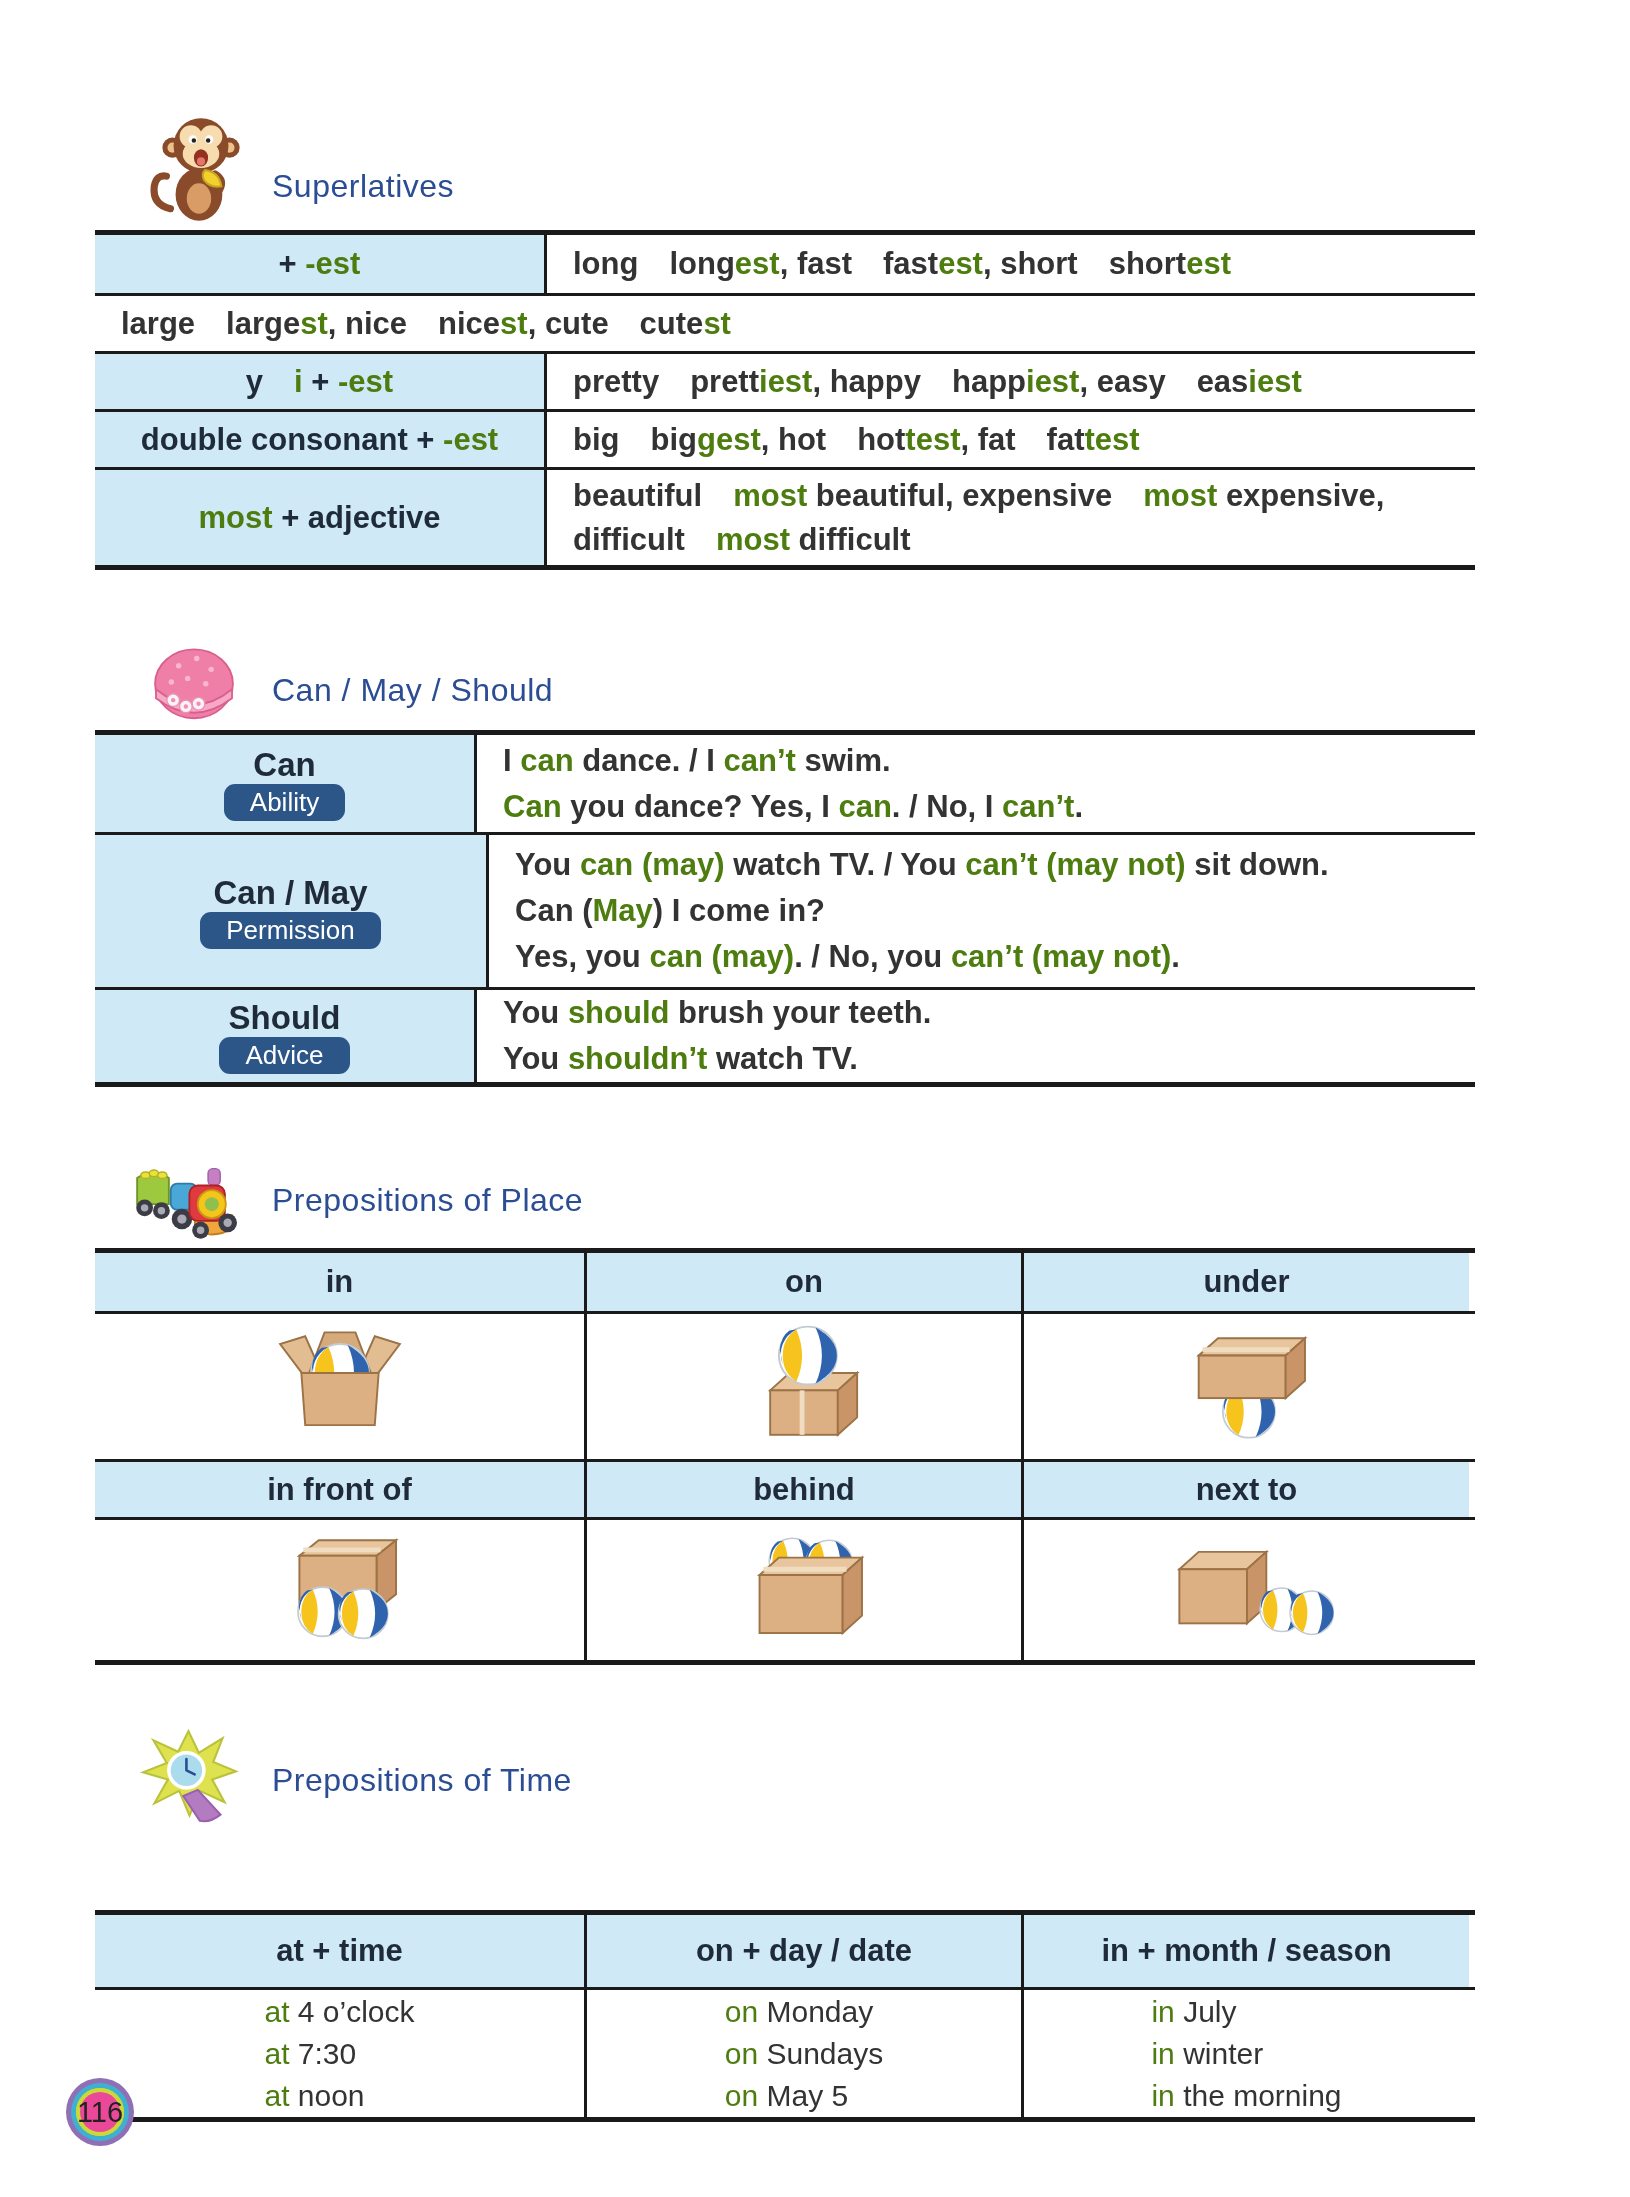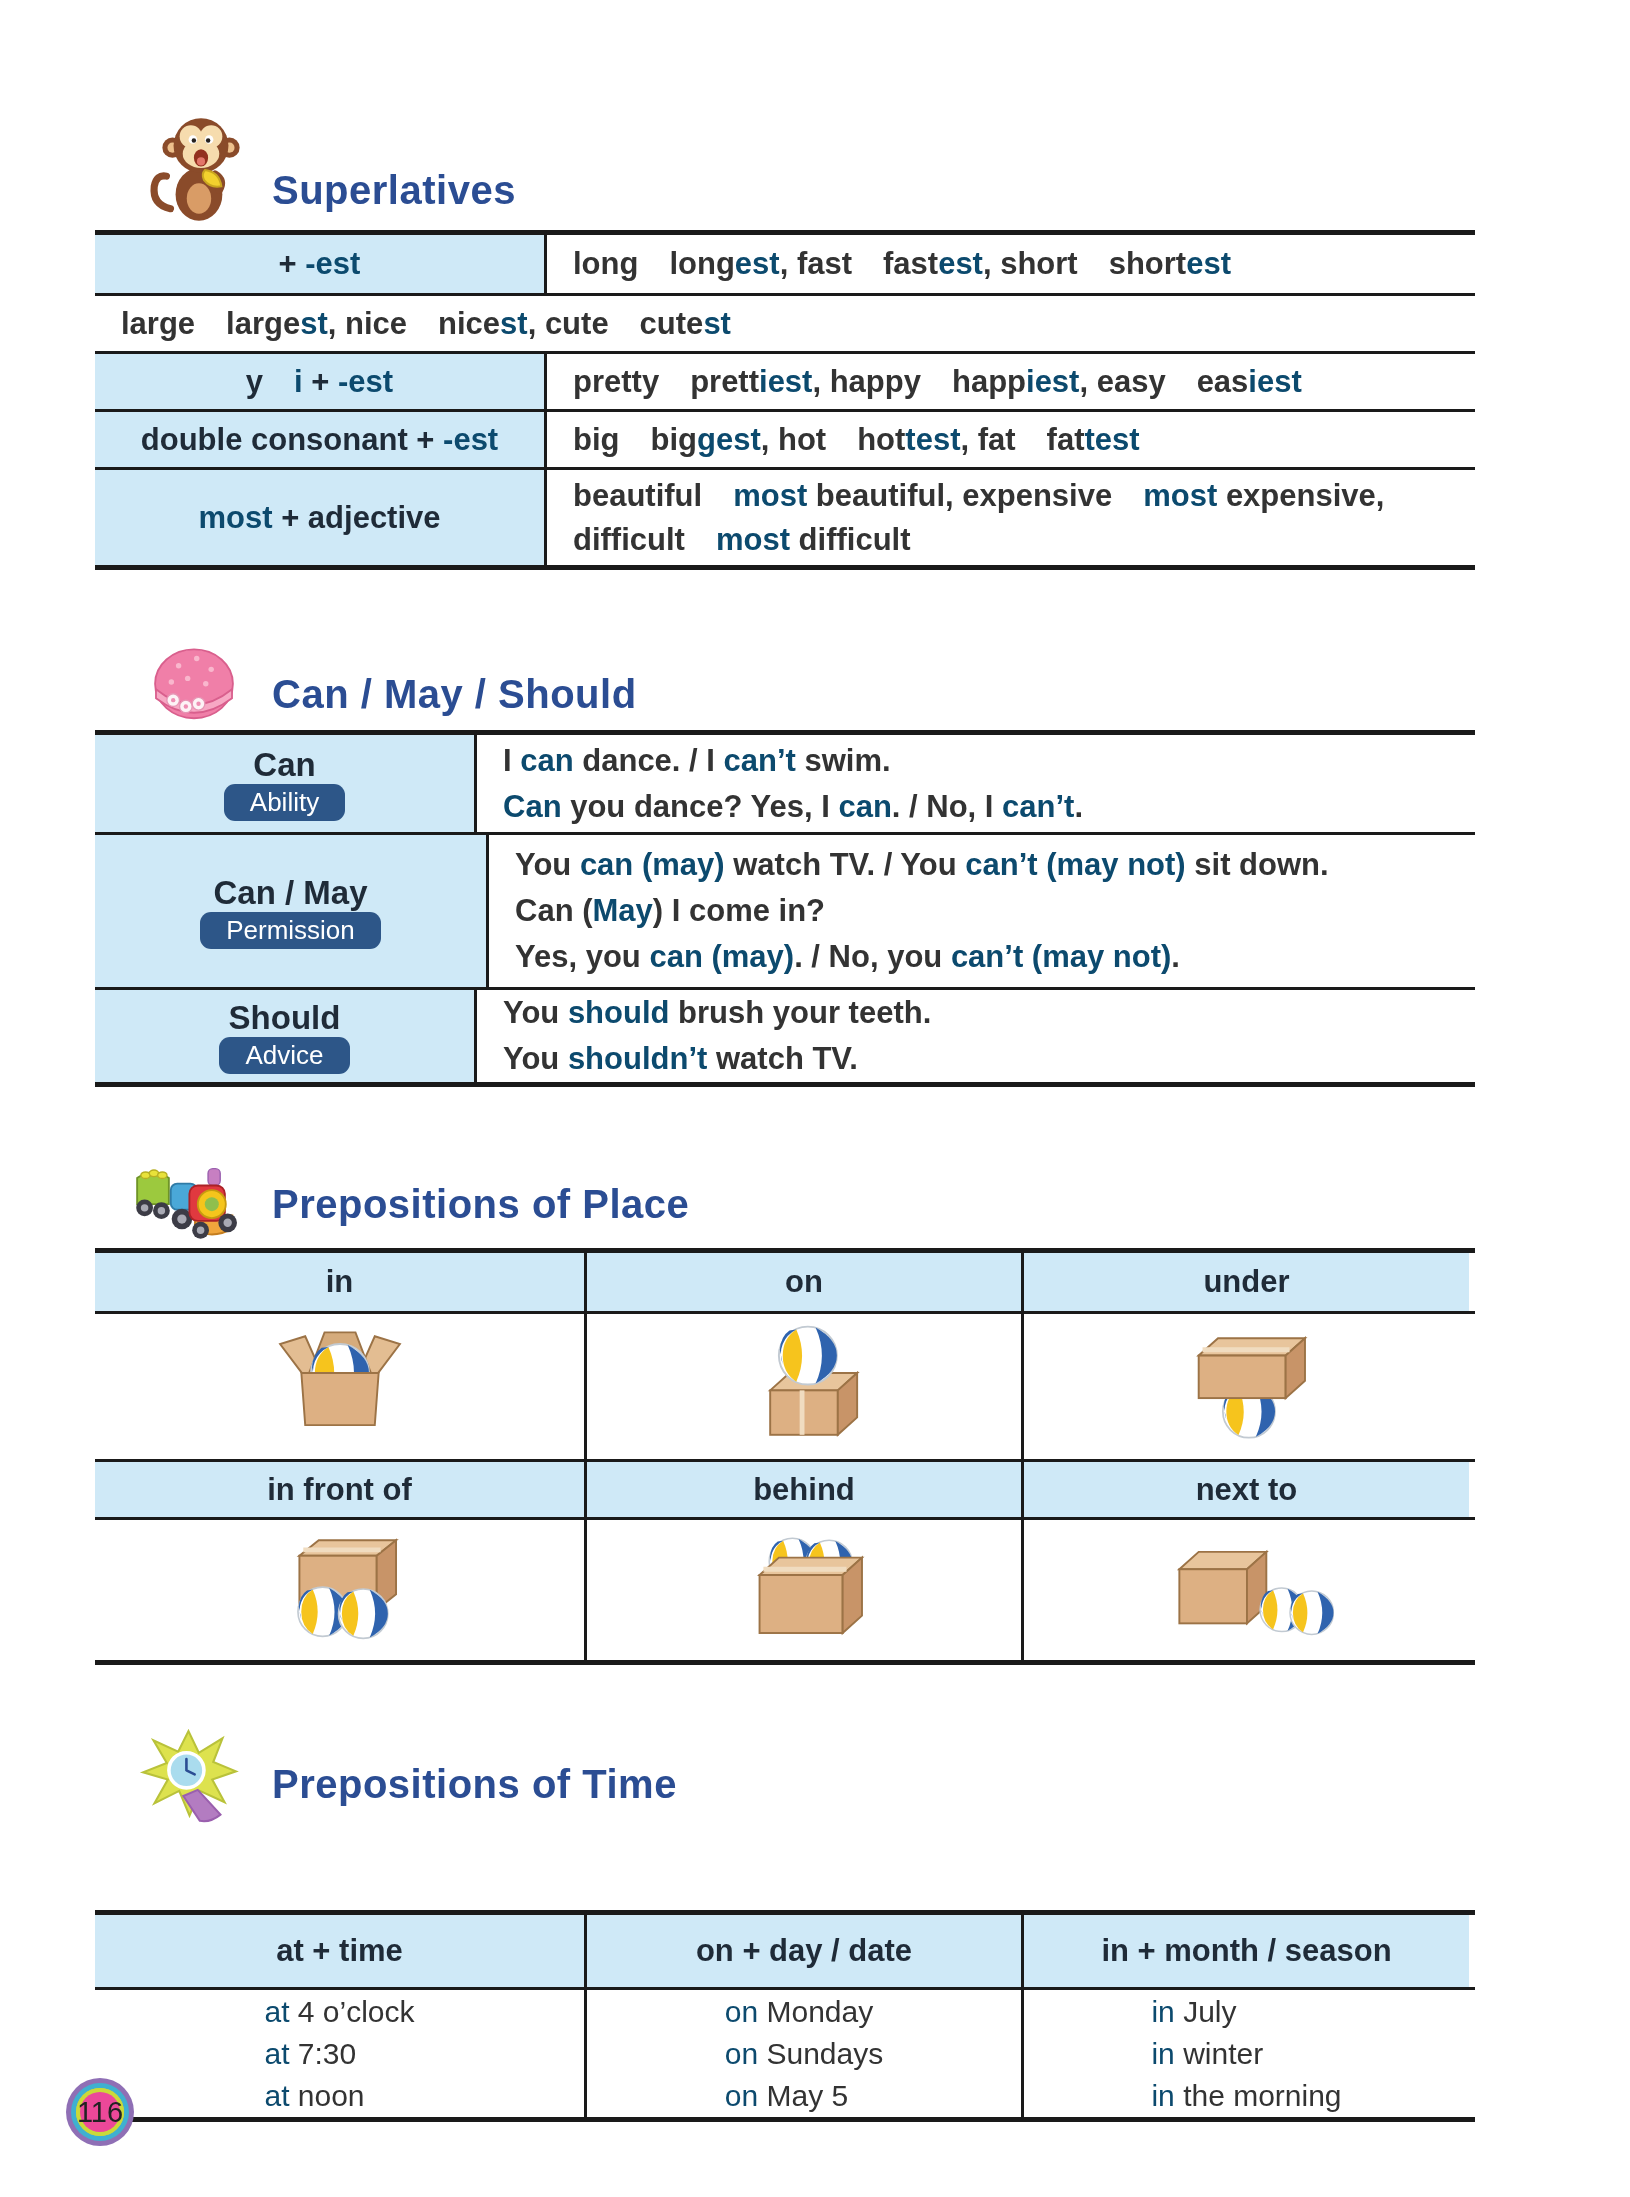--- a/index.html
+++ b/index.html
@@ -1,33 +1,33 @@
 <!DOCTYPE html>
 <html><head>
 <meta charset="utf-8">
 <style>
   html,body{margin:0;padding:0;background:#ffffff;}
   .sheet{position:relative;width:1630px;height:2197px;background:#fff;overflow:hidden;
          font-family:"Liberation Sans",sans-serif;}
-  .section-title{position:absolute;font-size:40px;font-weight:bold;color:#2b4d93;letter-spacing:.5px;white-space:nowrap;}
+  .section-title{position:absolute;font-size:32px;font-weight:normal;color:#2b4d93;letter-spacing:.5px;white-space:nowrap;}
   .icon-box{position:absolute;}
   .icon-box svg{width:100%;height:100%;display:block;}
 
   .gtable{position:absolute;width:1380px;border-top:5px solid #1a1a1a;border-bottom:5px solid #1a1a1a;}
   .row{display:flex;box-sizing:border-box;}
   .row + .row{border-top:3px solid #1a1a1a;}
   .lbl{background:#cfe9f7;border-right:3px solid #1a1a1a;display:flex;flex-direction:column;
        align-items:center;justify-content:center;box-sizing:border-box;}
   .cnt{flex:1;display:flex;flex-direction:column;justify-content:center;padding-left:26px;box-sizing:border-box;background:#fff;font-weight:bold;}
   .ln{white-space:nowrap;}
   .cnt .ln{font-size:31px;line-height:44px;color:#333;}
   .t2 .cnt .ln{line-height:46px;}
   .lbl .ln{font-size:31px;font-weight:bold;text-align:center;}
   span.k{color:#333;}
-  span.r{color:#0c4a6e;}
+  span.r{color:#4d7c0f;}
   .lbl span.k{color:#1f2b38;}
   .lbl-title{font-size:33px;font-weight:bold;color:#1f2b38;}
   .badge{margin-top:0;background:#2d5688;color:#fff;font-size:26px;padding:3px 26px;border-radius:11px;white-space:nowrap;}
 
   .hdr-cell{background:#cfe9f7;display:flex;align-items:center;justify-content:center;
             font-size:31px;font-weight:bold;color:#1f2b38;box-sizing:border-box;}
   .img-cell{background:#fff;display:flex;align-items:center;justify-content:center;box-sizing:border-box;}
   .time-cell{background:#fff;display:flex;align-items:center;justify-content:center;box-sizing:border-box;}
   .time-cell .ln{font-size:30px;line-height:42px;}
   .vline{border-left:3px solid #1a1a1a;}

